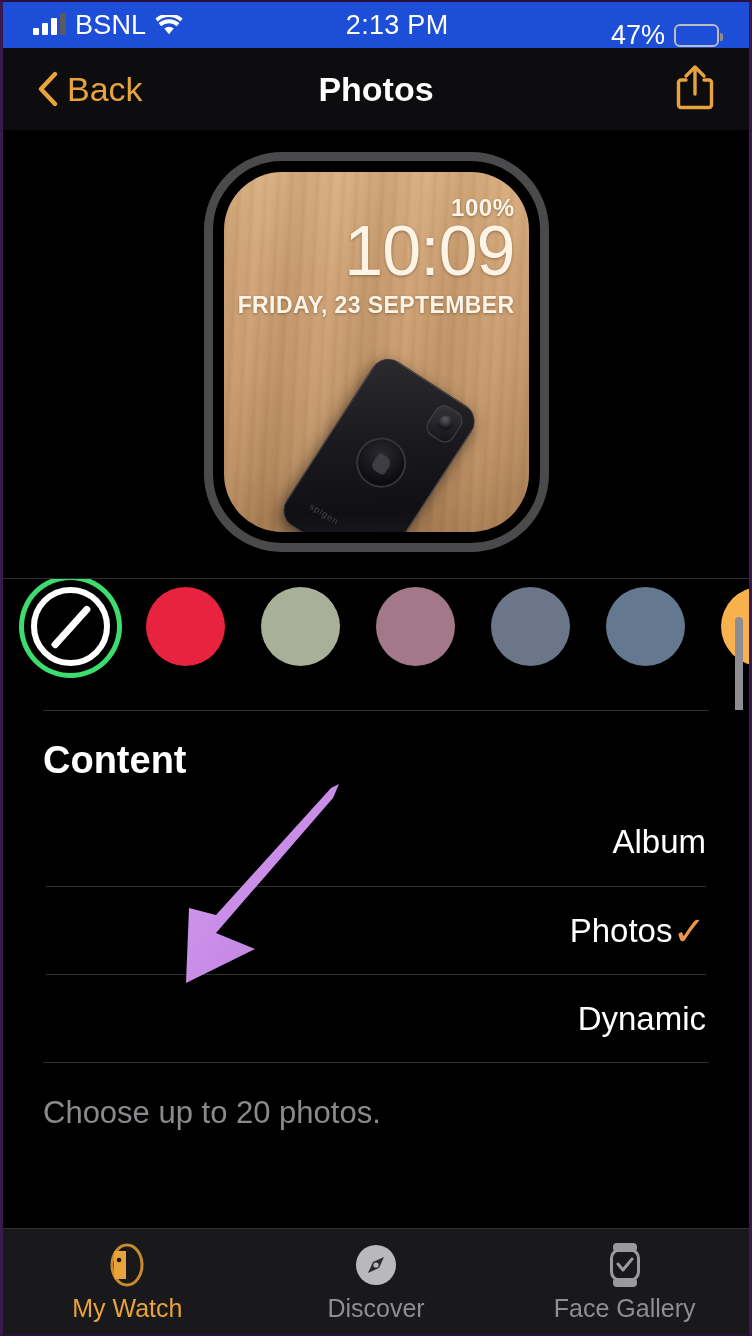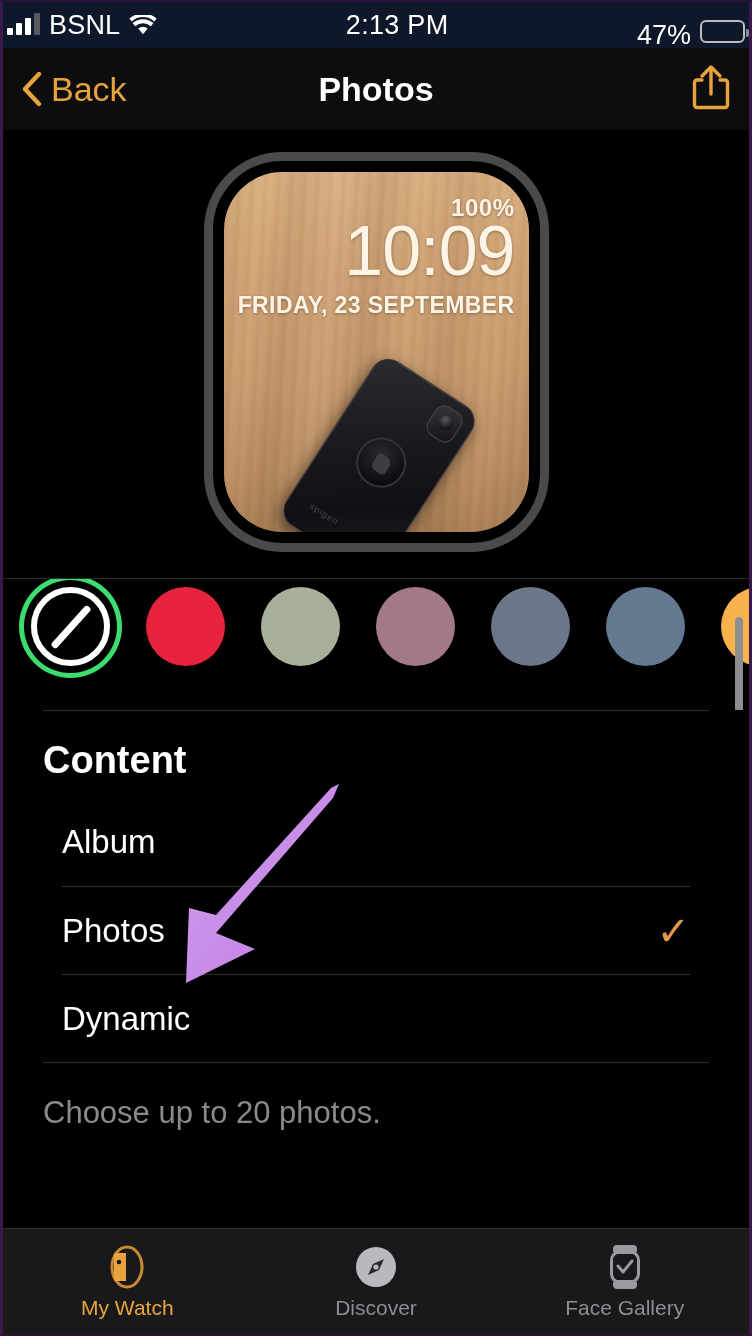--- a/index.html
+++ b/index.html
@@ -16,28 +16,28 @@
     background: #000;
     border-left: 3px solid #3a1a4d;
     border-right: 3px solid #3a1a4d;
     border-top: 2px solid #2a0f38;
     border-bottom: 2px solid #2a0f38;
   }
 
   
   #status-bar {
     position: absolute; top: 0; left: 0; right: 0; height: 46px;
-    background: #0f172a;
+    background: #1d4ed8;
     display: flex; align-items: center;
-    padding: 0 4px;
+    padding: 0 30px;
     color: #fff;
   }
   .sb-left { display: flex; align-items: center; gap: 9px; flex: 0 0 auto; }
   .sb-center { flex: 1; text-align: center; }
-  .sb-right { display: flex; gap: 9px; flex: 0 0 auto; margin-top: 20px; }
+  .sb-right { display: flex; align-items: center; gap: 9px; flex: 0 0 auto; margin-top: 20px; }
 
   .signal-bars { display: flex; align-items: flex-end; gap: 3px; height: 20px; }
   .signal-bars i { width: 6px; background: #fff; border-radius: 1px; display: block; }
   .signal-bars i:nth-child(1) { height: 7px; }
   .signal-bars i:nth-child(2) { height: 12px; }
   .signal-bars i:nth-child(3) { height: 17px; }
   .signal-bars i:nth-child(4) { height: 22px; background: #5a5a5e; }
 
   .carrier { font-size: 27px; font-weight: 400; letter-spacing: .2px; }
   .wifi-icon { width: 28px; height: 21px; }
@@ -50,21 +50,21 @@
   .battery::after {
     content:""; position: absolute; right: -6px; top: 7px;
     width: 3px; height: 8px; background: #8c8c90; border-radius: 0 2px 2px 0;
   }
   .battery .fill { height: 100%; background: #fff; border-radius: 3px; width: 47%; }
 
   
   #nav-bar {
     position: absolute; top: 46px; left: 0; right: 0; height: 82px;
     background: #0d0d0f;
-    display: flex; align-items: center; padding: 0 18px;
+    display: flex; align-items: center; padding: 0 34px;
   }
   #back-button {
     display: flex; align-items: center; gap: 8px;
     color: #e8a33d; cursor: pointer; flex: 0 0 auto;
   }
   .chev-left { width: 22px; height: 36px; flex: 0 0 auto; }
   #back-label { font-size: 34px; font-weight: 400; }
   #nav-title {
     position: absolute; left: 0; right: 0; text-align: center;
     font-size: 34px; font-weight: 700; color: #fff; pointer-events: none;
@@ -194,23 +194,24 @@
   #section-header {
     padding: 28px 40px 16px 40px;
     font-size: 38px; font-weight: 700; color: #fff;
     border-top: 1px solid #2e2e30;
     margin: 0 40px;
     padding-left: 0; padding-right: 0;
   }
   .list-row {
     display: flex; align-items: center;
     height: 88px;
-    margin: 0 59px;
+    margin: 0 43px;
     border-top: 1px solid #2e2e30;
     cursor: pointer;
+    text-align: right;
   }
   .list-row:first-of-type { border-top: none; }
   .row-label { font-size: 33px; color: #fff; font-weight: 400; flex: 1; }
   .row-label.dim { color: #8a8a8e; }
   .row-check { color: #e8974a; font-size: 40px; line-height: 1; font-weight: 400; }
   .row-chevron { width: 17px; height: 30px; flex: 0 0 auto; }
   #list-footer {
     margin: 0 40px;
     padding-top: 32px;
     border-top: 1px solid #2e2e30;
@@ -228,21 +229,21 @@
     position: absolute; left: 0; right: 0; bottom: 0; height: 106px;
     background: #19191b;
     border-top: 1px solid #2e2e30;
     display: flex;
   }
   .tab {
     flex: 1; display: flex; flex-direction: column;
     align-items: center; justify-content: center; gap: 5px;
     cursor: pointer;
   }
-  .tab-label { font-size: 21px; text-align: right; }
+  .tab-label { font-size: 25px; text-align: right; }
   .tab.active .tab-label { color: #e8a33d; }
   .tab .tab-label { color: #8e8e92; }
   .tab-icon { height: 48px; display: flex; align-items: center; }
 </style>
 </head>
 <body>
 
 <div id="screen">
 
   <div id="status-bar">

